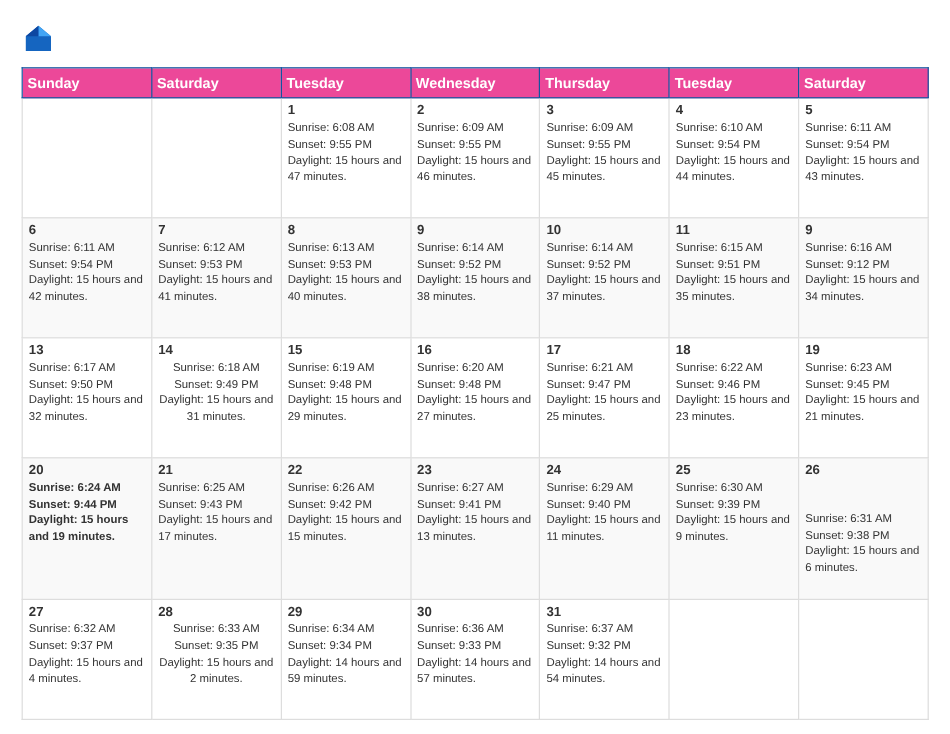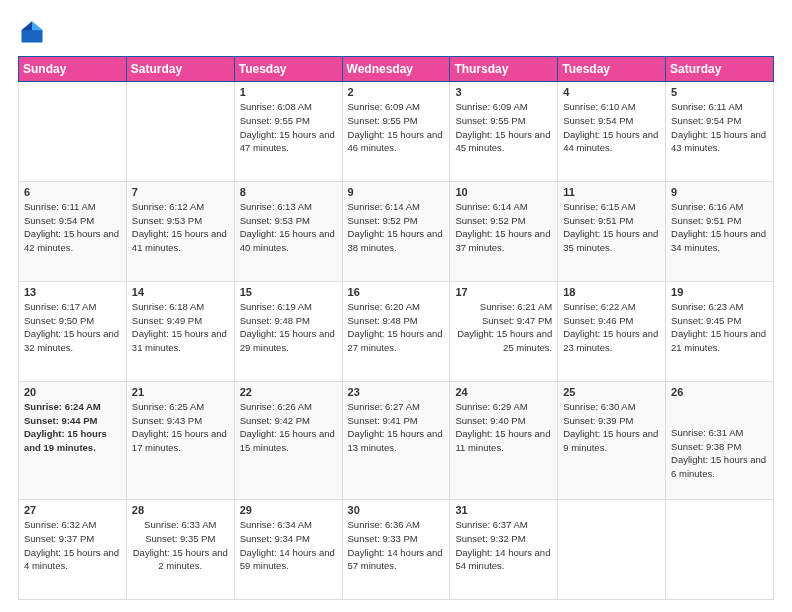--- a/index.html
+++ b/index.html
@@ -199,52 +199,52 @@
           </td>
           <td>
             <span class="day-num">11</span>
             <div class="day-info" style="white-space: pre-line;">Sunrise: 6:15 AM
 Sunset: 9:51 PM
 Daylight: 15 hours and 35 minutes.</div>
           </td>
           <td>
             <span class="day-num">9</span>
             <div class="day-info" style="white-space: pre-line;">Sunrise: 6:16 AM
-Sunset: 9:51 PM
+Sunset: 9:12 PM
 Daylight: 15 hours and 34 minutes.</div>
           </td>
         </tr>
         <tr>
           <td>
             <span class="day-num">13</span>
             <div class="day-info" style="white-space: pre-line;">Sunrise: 6:17 AM
 Sunset: 9:50 PM
 Daylight: 15 hours and 32 minutes.</div>
           </td>
           <td>
             <span class="day-num">14</span>
-            <div class="day-info" style="white-space: pre-line;">Sunrise: 6:18 AM
+            <div class="day-info" style="white-space: pre-line; text-align: center;">Sunrise: 6:18 AM
 Sunset: 9:49 PM
 Daylight: 15 hours and 31 minutes.</div>
           </td>
           <td>
             <span class="day-num">15</span>
             <div class="day-info" style="white-space: pre-line;">Sunrise: 6:19 AM
 Sunset: 9:48 PM
 Daylight: 15 hours and 29 minutes.</div>
           </td>
           <td>
             <span class="day-num">16</span>
             <div class="day-info" style="white-space: pre-line;">Sunrise: 6:20 AM
 Sunset: 9:48 PM
 Daylight: 15 hours and 27 minutes.</div>
           </td>
           <td>
             <span class="day-num">17</span>
-            <div class="day-info" style="white-space: pre-line; text-align: right;">Sunrise: 6:21 AM
+            <div class="day-info" style="white-space: pre-line;">Sunrise: 6:21 AM
 Sunset: 9:47 PM
 Daylight: 15 hours and 25 minutes.</div>
           </td>
           <td>
             <span class="day-num">18</span>
             <div class="day-info" style="white-space: pre-line;">Sunrise: 6:22 AM
 Sunset: 9:46 PM
 Daylight: 15 hours and 23 minutes.</div>
           </td>
           <td>

